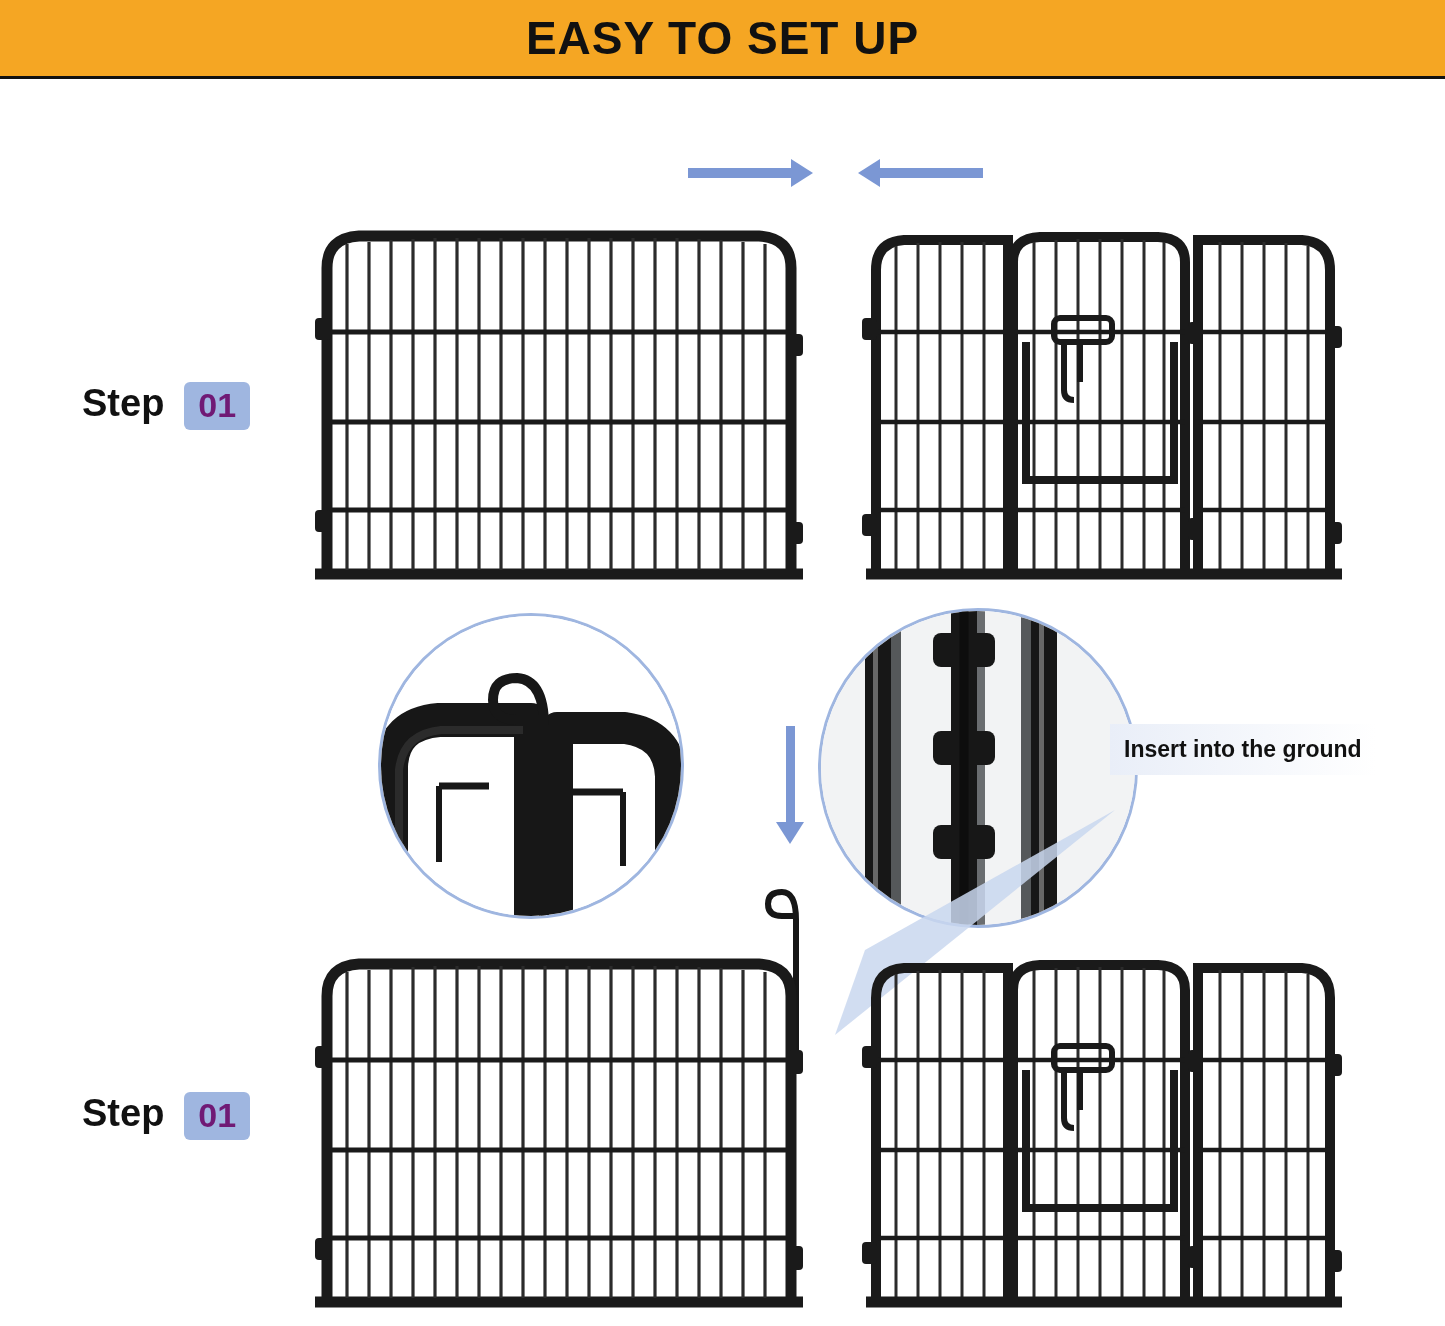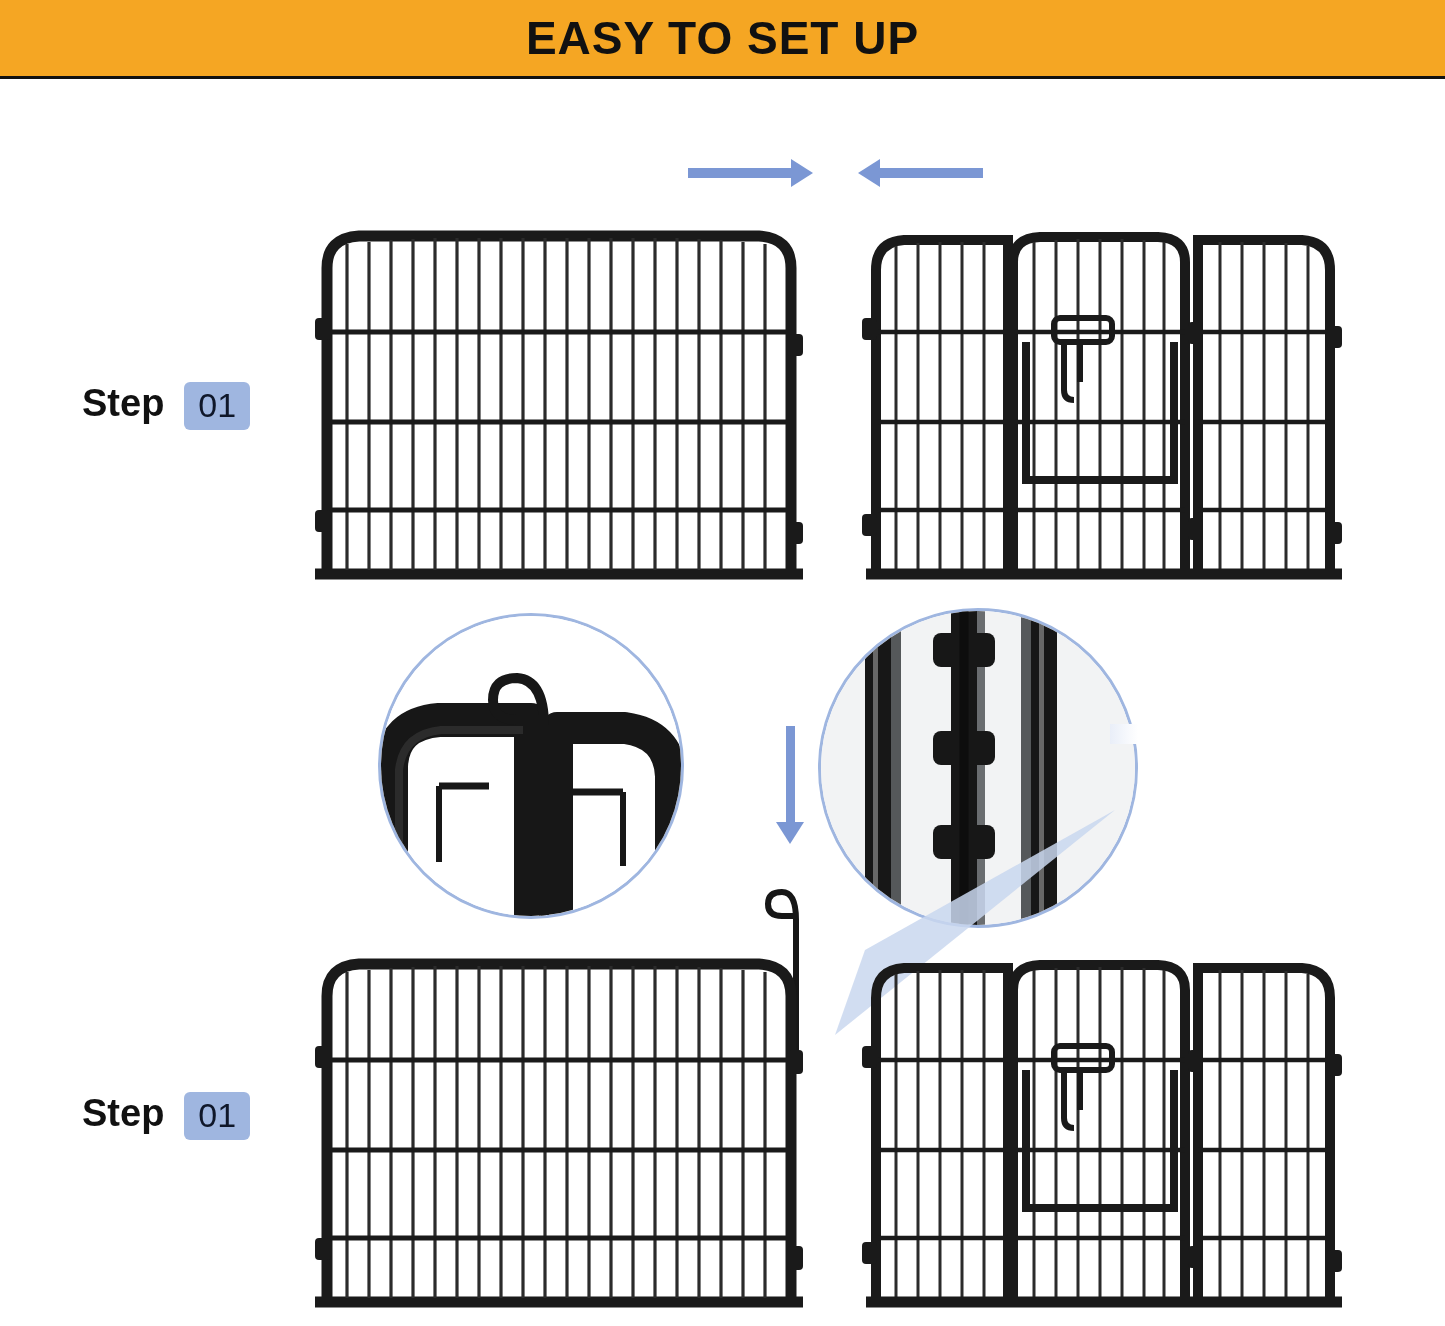--- a/index.html
+++ b/index.html
@@ -40,23 +40,23 @@
     display: flex;
     gap: 20px;
   }
   .step-word {
     font-size: 38px;
     font-weight: bold;
     color: #111;
   }
   .step-badge {
     background: #9fb6e0;
-    color: #0f172a;
+    color: #701a75;
     font-size: 34px;
-    font-weight: normal;
+    font-weight: bold;
     padding: 6px 14px 8px 14px;
     border-radius: 6px;
     line-height: 1;
   }
   #step1-label { left: 82px; top: 382px; }
   #step2-label { left: 82px; top: 1092px; }
 
   
   .arrow-h {
     position: absolute;
@@ -331,20 +331,21 @@
       <rect x="218" y="0" width="5" height="314"></rect>
     </g>
   </svg>
 </div>
 
 <svg class="callout-pointer" viewBox="0 0 320 250" xmlns="http://www.w3.org/2000/svg">
   <polygon points="310,10 30,235 60,150" fill="#c9d7ee" opacity="0.85"></polygon>
 </svg>
 
 <div class="callout" id="callout-ground">
+  <div>Insert into the ground</div>
 </div>
 
 <div class="arrow-down" id="arrow-down-1"></div>
 
 <div class="stake" id="stake-1">
   <svg width="60" height="175" viewBox="0 0 60 175" xmlns="http://www.w3.org/2000/svg">
     <path d="M34 175 L34 36 Q34 8 20 8 Q6 8 6 20 Q6 32 20 32 L32 32" fill="none" stroke="#171717" stroke-width="6" stroke-linecap="round"></path>
   </svg>
 </div>
 

